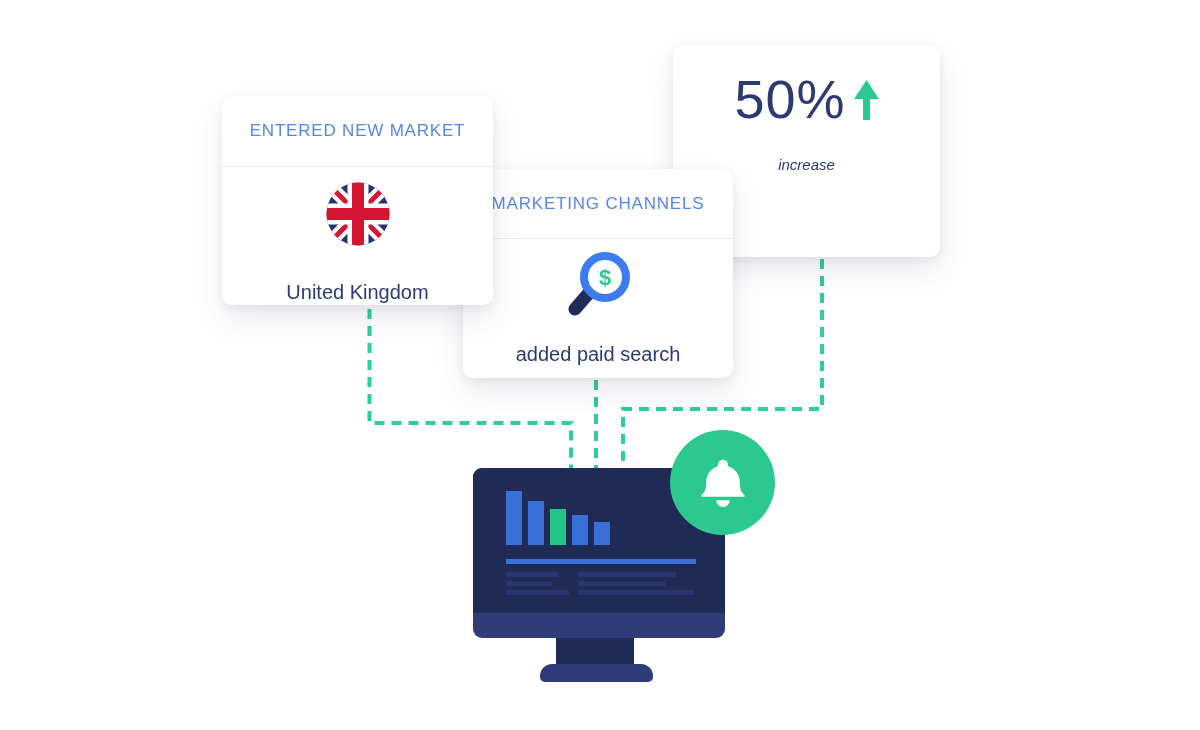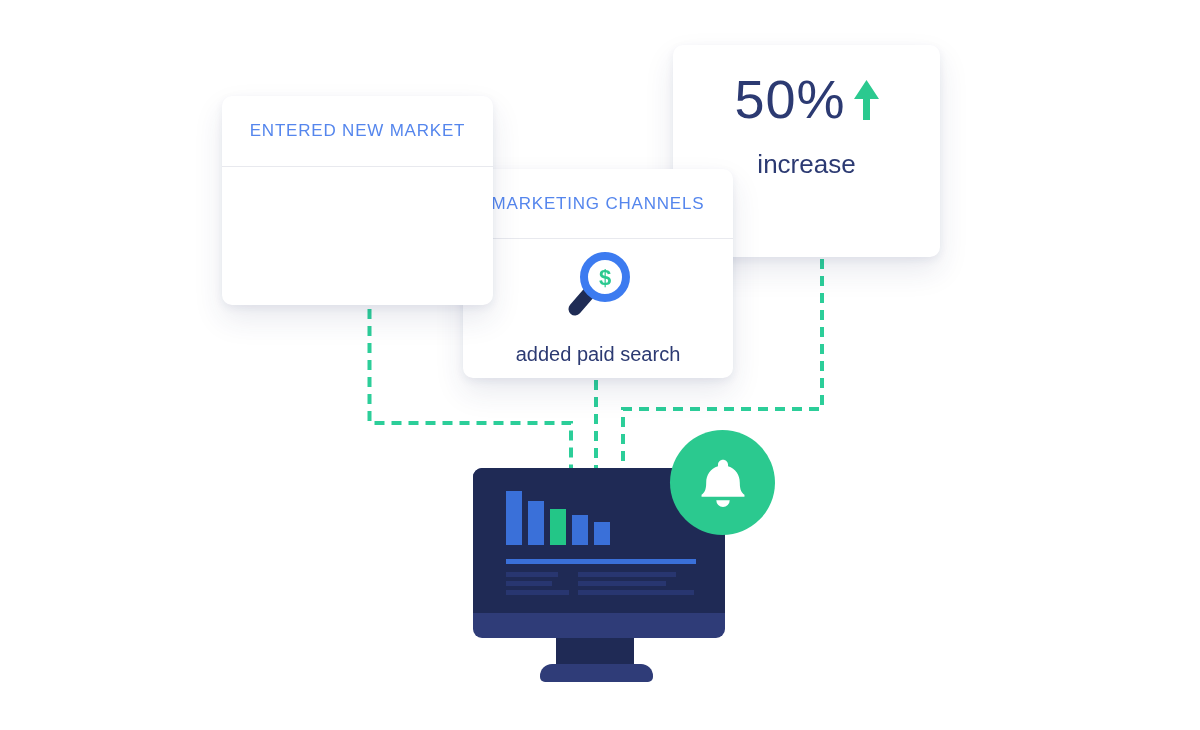--- a/index.html
+++ b/index.html
@@ -51,21 +51,21 @@
   .card-body{display:flex;flex-direction:column;align-items:center;gap:21px;}
   .card-market .card-body{padding-top:15px;}
   .card-channels .card-body{padding-top:13px;}
   .card-revenue .card-body{padding-top:26px;}
   .card-label{font-size:20px;color:var(--navy-text);}
   .card-market .card-label{margin-top:14px;}
   .card-channels .card-label{margin-top:4px;}
   .value-row{display:flex;align-items:center;justify-content:center;}
   .big-value{font-size:54px;font-weight:300;line-height:1.05;color:var(--navy-text);letter-spacing:1px;}
   .up-arrow{margin-left:8px;margin-top:2px;}
-  .value-label{font-size:26px;color:var(--navy-text);}
+  .value-label{font-size:15px;margin-top:7px;color:var(--navy-text);font-style:italic;}
 
   .monitor{position:absolute;left:473px;top:468px;z-index:5;}
   .monitor-body{
     width:252px;height:170px;background:var(--bezel-navy);border-radius:9px;
     position:relative;overflow:hidden;
   }
   .monitor-screen{
     position:absolute;left:0;top:0;width:252px;height:145px;
     background:var(--screen-navy);
   }
@@ -130,20 +130,39 @@
         </svg>
       </span>
       <div class="card-label">added paid search</div>
     </div>
   </div>
 
   <div class="card card-market">
     <div class="card-header">
       <span class="card-title">ENTERED NEW MARKET</span>
     </div>
+    <div class="card-body">
+      <span class="flag-icon">
+        <svg width="64" height="64" viewBox="0 0 64 64">
+          <defs>
+              <clipPath id="flagClip">
+                <circle cx="32" cy="32" r="31.5"></circle>
+              </clipPath>
+            </defs>
+          <g clip-path="url(#flagClip)">
+            <rect width="64" height="64" style="fill:var(--flag-navy)"></rect>
+            <path d="M0 0 L64 64 M64 0 L0 64" stroke="#ffffff" stroke-width="13"></path>
+            <path d="M0 0 L64 64 M64 0 L0 64" style="stroke:var(--flag-red)" stroke-width="5"></path>
+            <path d="M32 0 V64 M0 32 H64" stroke="#ffffff" stroke-width="21"></path>
+            <path d="M32 0 V64 M0 32 H64" style="stroke:var(--flag-red)" stroke-width="12"></path>
+          </g>
+        </svg>
+      </span>
+      <div class="card-label">United Kingdom</div>
+    </div>
   </div>
 
   <div class="monitor">
     <div class="monitor-body">
       <div class="monitor-screen">
         <div class="bar-chart">
             <div class="bar" style="height: 54px; background: rgb(58, 112, 217);"></div>
             <div class="bar" style="height: 44px; background: rgb(58, 112, 217);"></div>
             <div class="bar" style="height: 36px; background: rgb(35, 198, 135);"></div>
             <div class="bar" style="height: 30px; background: rgb(58, 112, 217);"></div>

